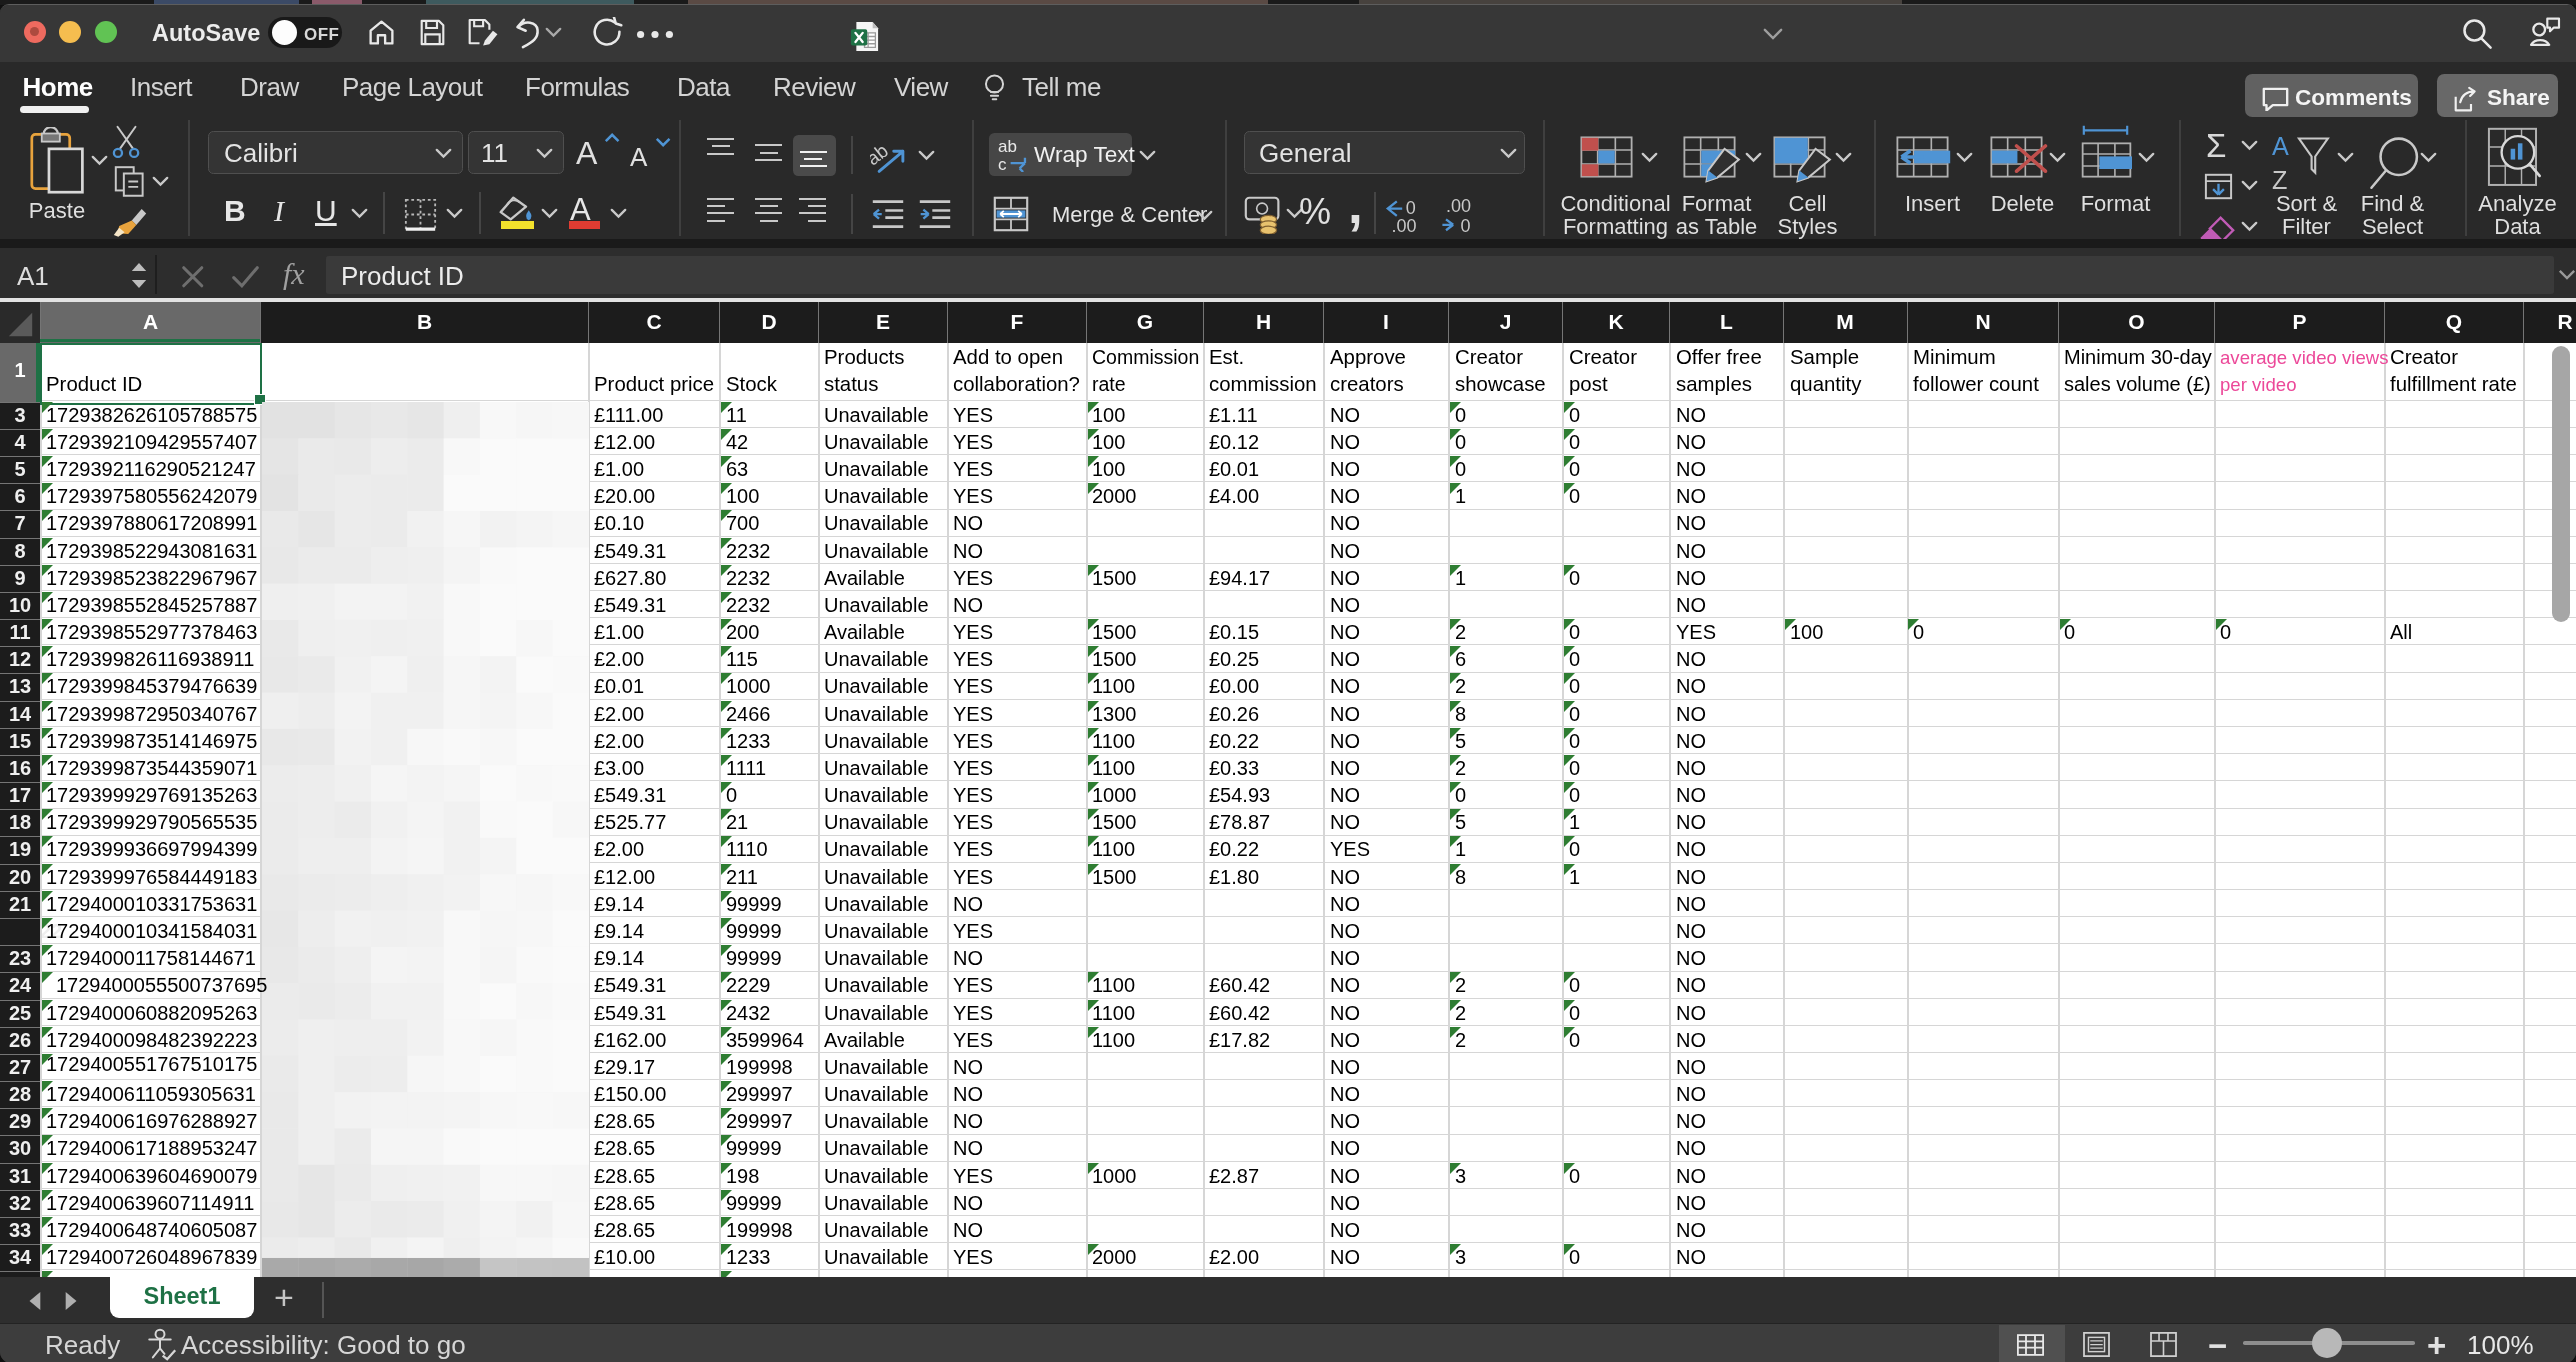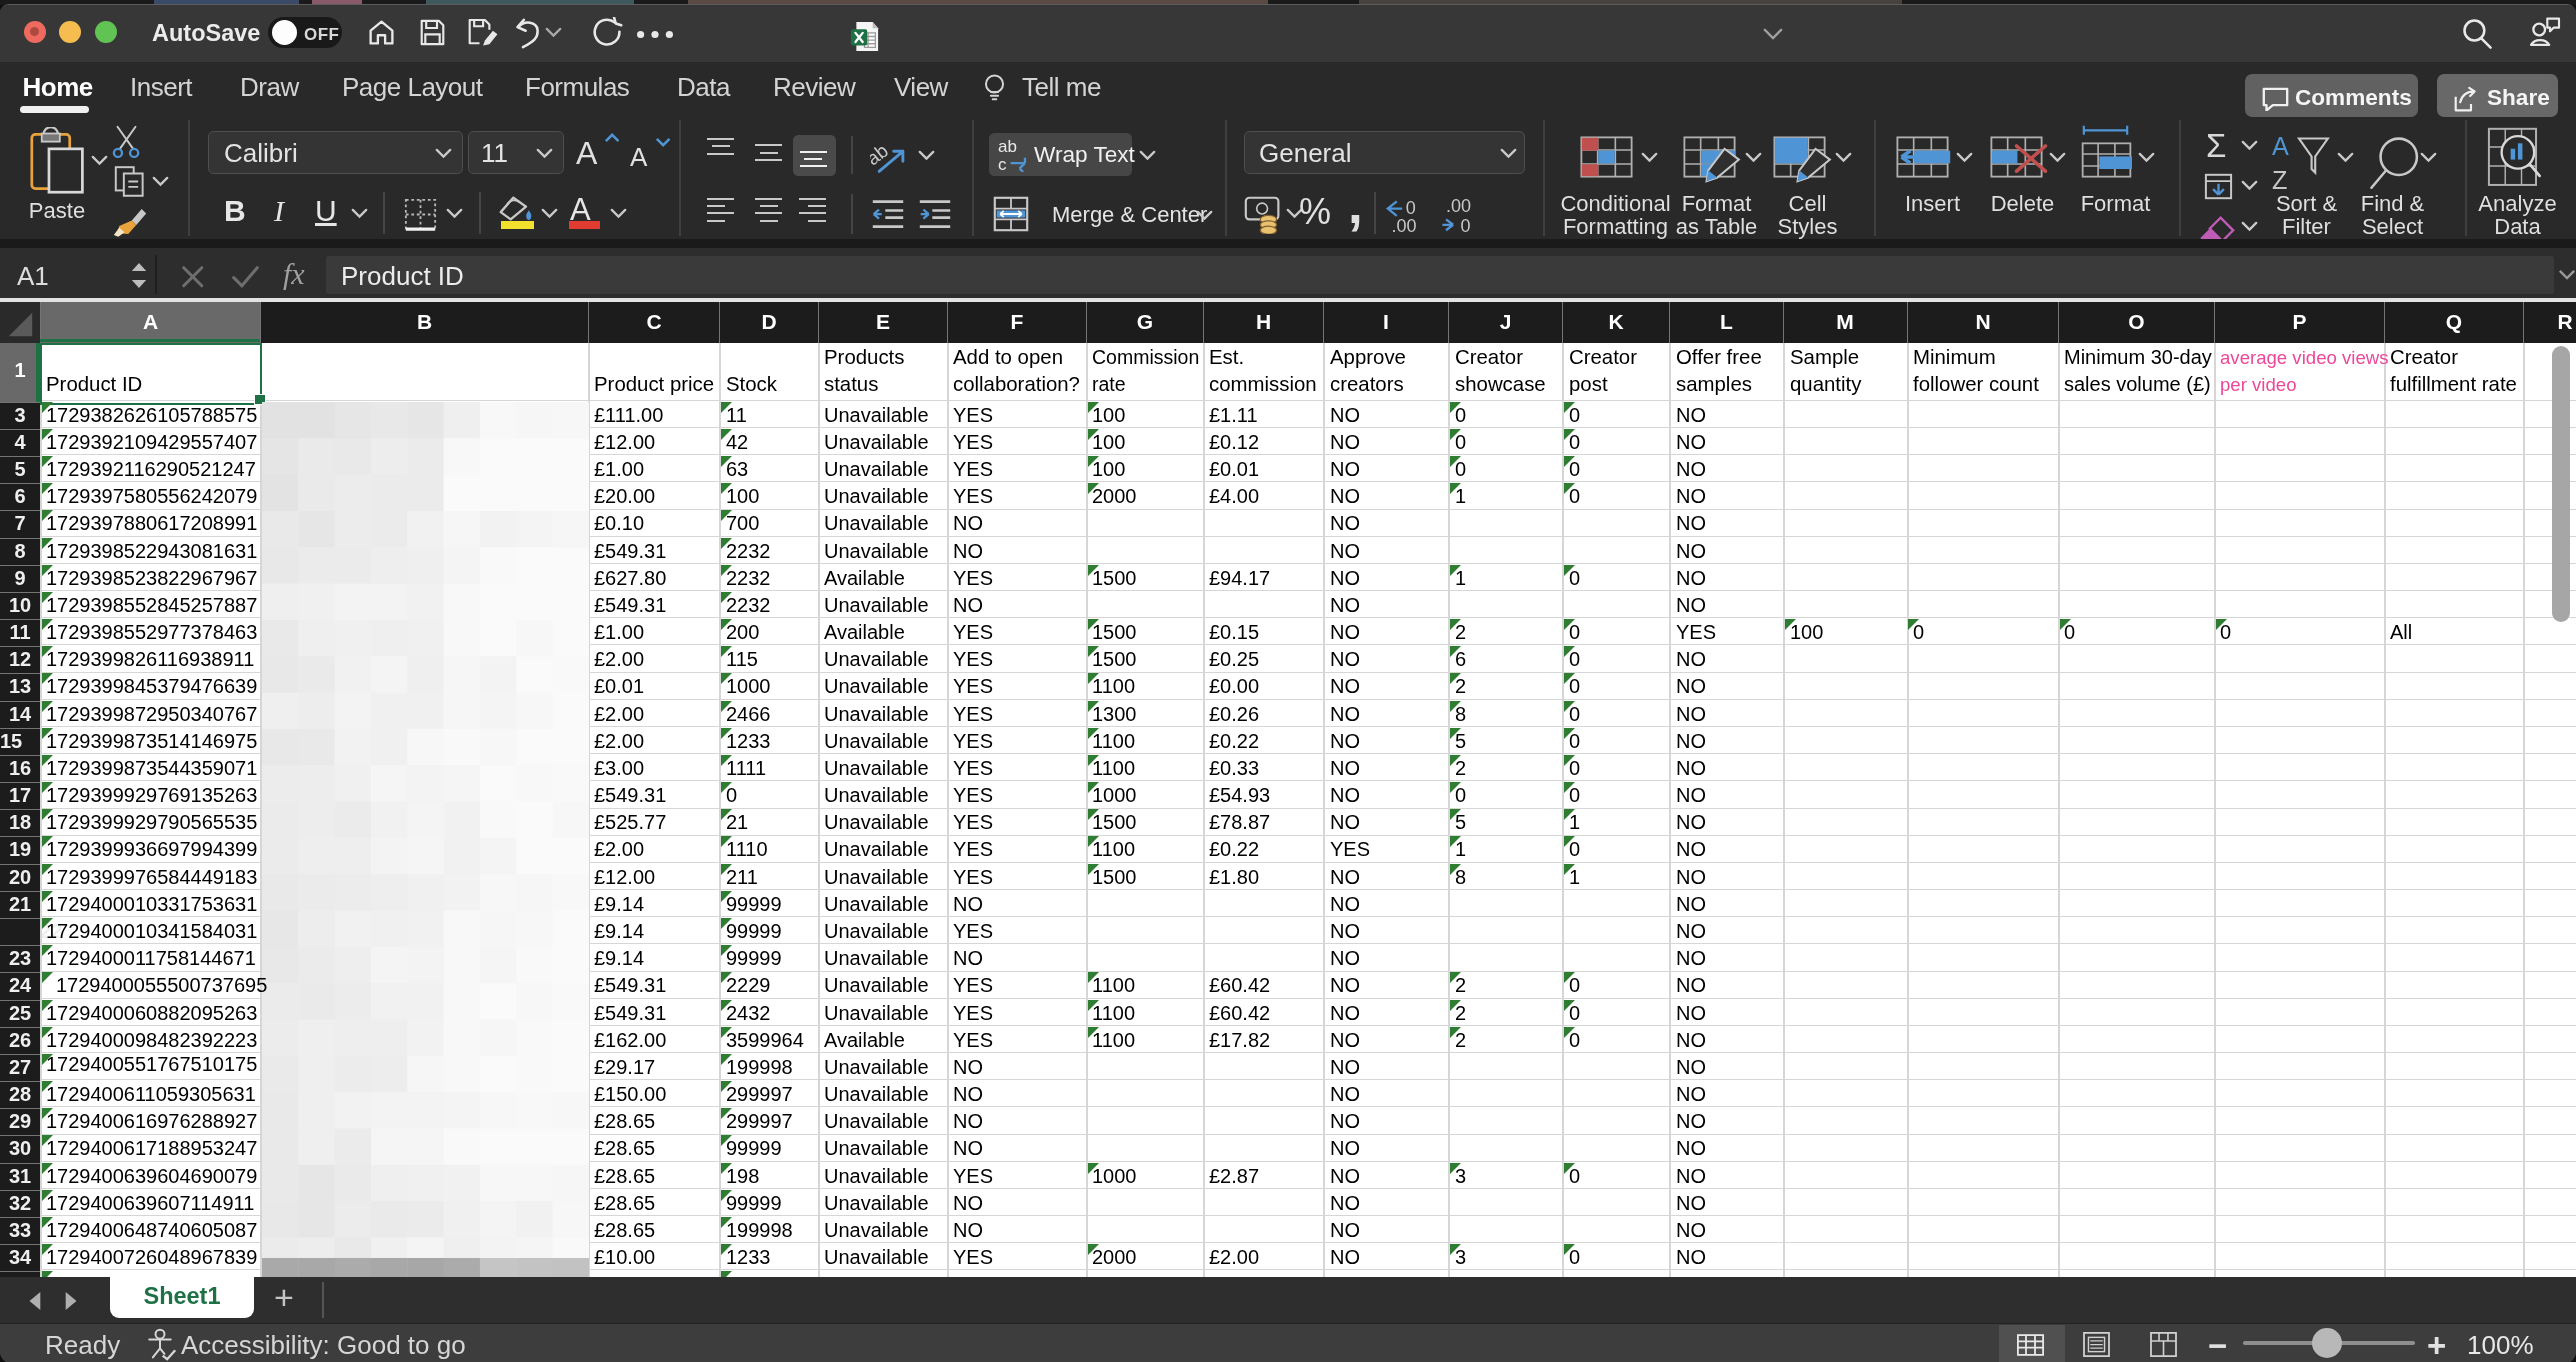--- a/index.html
+++ b/index.html
@@ -450,21 +450,21 @@
 <div class="abs" style="left:0;top:451px;width:40px;height:27px;border-top:1.8px solid #757575;color:#EFEFEF;font-size:20px;font-weight:bold;text-align:center;line-height:25px;">5</div>
 <div class="abs" style="left:0;top:478px;width:40px;height:27px;border-top:1.8px solid #757575;color:#EFEFEF;font-size:20px;font-weight:bold;text-align:center;line-height:25px;">6</div>
 <div class="abs" style="left:0;top:505px;width:40px;height:27px;border-top:1.8px solid #757575;color:#EFEFEF;font-size:20px;font-weight:bold;text-align:center;line-height:25px;">7</div>
 <div class="abs" style="left:0;top:533px;width:40px;height:27px;border-top:1.8px solid #757575;color:#EFEFEF;font-size:20px;font-weight:bold;text-align:center;line-height:25px;">8</div>
 <div class="abs" style="left:0;top:560px;width:40px;height:27px;border-top:1.8px solid #757575;color:#EFEFEF;font-size:20px;font-weight:bold;text-align:center;line-height:25px;">9</div>
 <div class="abs" style="left:0;top:587px;width:40px;height:27px;border-top:1.8px solid #757575;color:#EFEFEF;font-size:20px;font-weight:bold;text-align:center;line-height:25px;">10</div>
 <div class="abs" style="left:0;top:614px;width:40px;height:27px;border-top:1.8px solid #757575;color:#EFEFEF;font-size:20px;font-weight:bold;text-align:center;line-height:25px;">11</div>
 <div class="abs" style="left:0;top:641px;width:40px;height:27px;border-top:1.8px solid #757575;color:#EFEFEF;font-size:20px;font-weight:bold;text-align:center;line-height:25px;">12</div>
 <div class="abs" style="left:0;top:668px;width:40px;height:27px;border-top:1.8px solid #757575;color:#EFEFEF;font-size:20px;font-weight:bold;text-align:center;line-height:25px;">13</div>
 <div class="abs" style="left:0;top:696px;width:40px;height:27px;border-top:1.8px solid #757575;color:#EFEFEF;font-size:20px;font-weight:bold;text-align:center;line-height:25px;">14</div>
-<div class="abs" style="left:0;top:723px;width:40px;height:27px;border-top:1.8px solid #757575;color:#EFEFEF;font-size:20px;font-weight:bold;line-height:25px;">15</div>
+<div class="abs" style="left:0;top:723px;width:40px;height:27px;border-top:1.8px solid #757575;color:#EFEFEF;font-size:20px;font-weight:bold;text-align:center;line-height:25px;">15</div>
 <div class="abs" style="left:0;top:750px;width:40px;height:27px;border-top:1.8px solid #757575;color:#EFEFEF;font-size:20px;font-weight:bold;text-align:center;line-height:25px;">16</div>
 <div class="abs" style="left:0;top:777px;width:40px;height:27px;border-top:1.8px solid #757575;color:#EFEFEF;font-size:20px;font-weight:bold;text-align:center;line-height:25px;">17</div>
 <div class="abs" style="left:0;top:804px;width:40px;height:27px;border-top:1.8px solid #757575;color:#EFEFEF;font-size:20px;font-weight:bold;text-align:center;line-height:25px;">18</div>
 <div class="abs" style="left:0;top:831px;width:40px;height:27px;border-top:1.8px solid #757575;color:#EFEFEF;font-size:20px;font-weight:bold;text-align:center;line-height:25px;">19</div>
 <div class="abs" style="left:0;top:859px;width:40px;height:27px;border-top:1.8px solid #757575;color:#EFEFEF;font-size:20px;font-weight:bold;text-align:center;line-height:25px;">20</div>
 <div class="abs" style="left:0;top:886px;width:40px;height:27px;border-top:1.8px solid #757575;color:#EFEFEF;font-size:20px;font-weight:bold;text-align:center;line-height:25px;">21</div>
 <div class="abs" style="left:0;top:913px;width:40px;height:27px;border-top:1.8px solid #757575;color:#EFEFEF;font-size:20px;font-weight:bold;text-align:center;line-height:25px;padding-left:40px;">22</div>
 <div class="abs" style="left:0;top:940px;width:40px;height:27px;border-top:1.8px solid #757575;color:#EFEFEF;font-size:20px;font-weight:bold;text-align:center;line-height:25px;">23</div>
 <div class="abs" style="left:0;top:967px;width:40px;height:27px;border-top:1.8px solid #757575;color:#EFEFEF;font-size:20px;font-weight:bold;text-align:center;line-height:25px;">24</div>
 <div class="abs" style="left:0;top:995px;width:40px;height:27px;border-top:1.8px solid #757575;color:#EFEFEF;font-size:20px;font-weight:bold;text-align:center;line-height:25px;">25</div>

